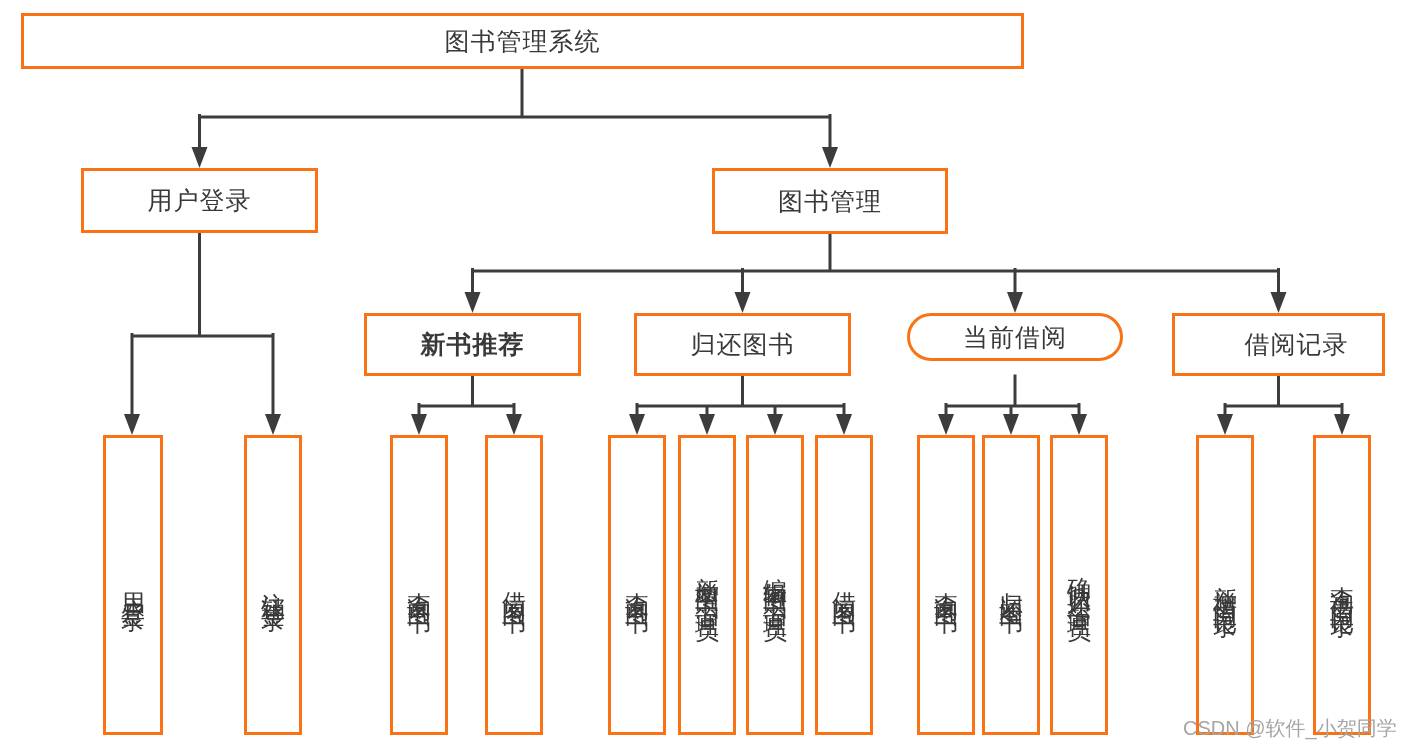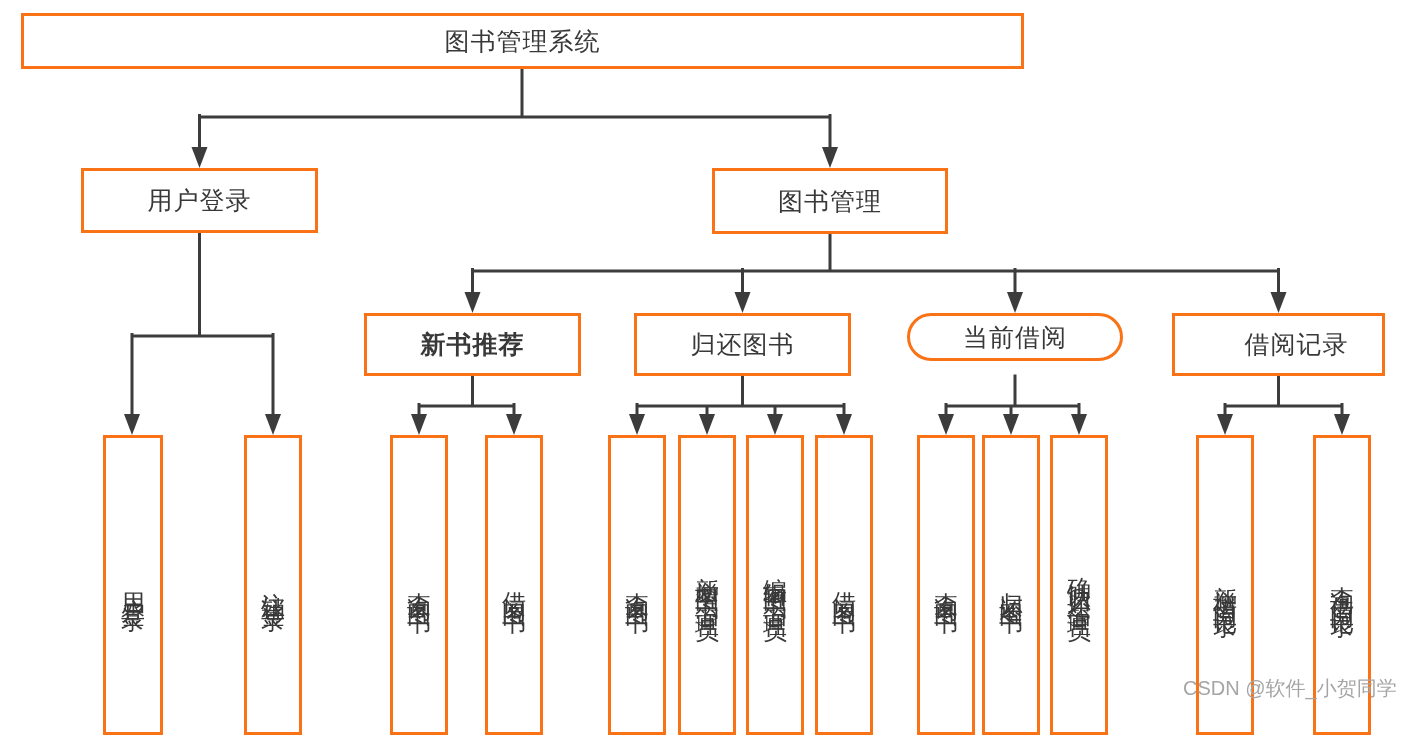--- a/index.html
+++ b/index.html
@@ -11,21 +11,21 @@
   .box{
     position:absolute;z-index:2;background:#ffffff;border:3px solid #f97316;
     box-sizing:border-box;display:flex;align-items:center;justify-content:center;
   }
   .h-label{font-size:25px;letter-spacing:1px;white-space:nowrap;color:#383838;}
   .v-node .v-label{
     writing-mode:vertical-rl;text-orientation:mixed;
     font-size:24px;line-height:1;letter-spacing:6px;color:#383838;white-space:nowrap;
   }
   .watermark{
-    position:absolute;z-index:5;left:1183px;top:675px;
+    position:absolute;z-index:5;left:1183px;top:715px;
     font-size:20px;color:#a5a5a5;white-space:nowrap;
   }
 </style>
 </head>
 <body>
 
 <div class="stage">
 
   <svg width="1405" height="747" viewBox="0 0 1405 747">
     <g stroke="#3c3c3c" stroke-width="3" fill="none" stroke-linecap="square">

